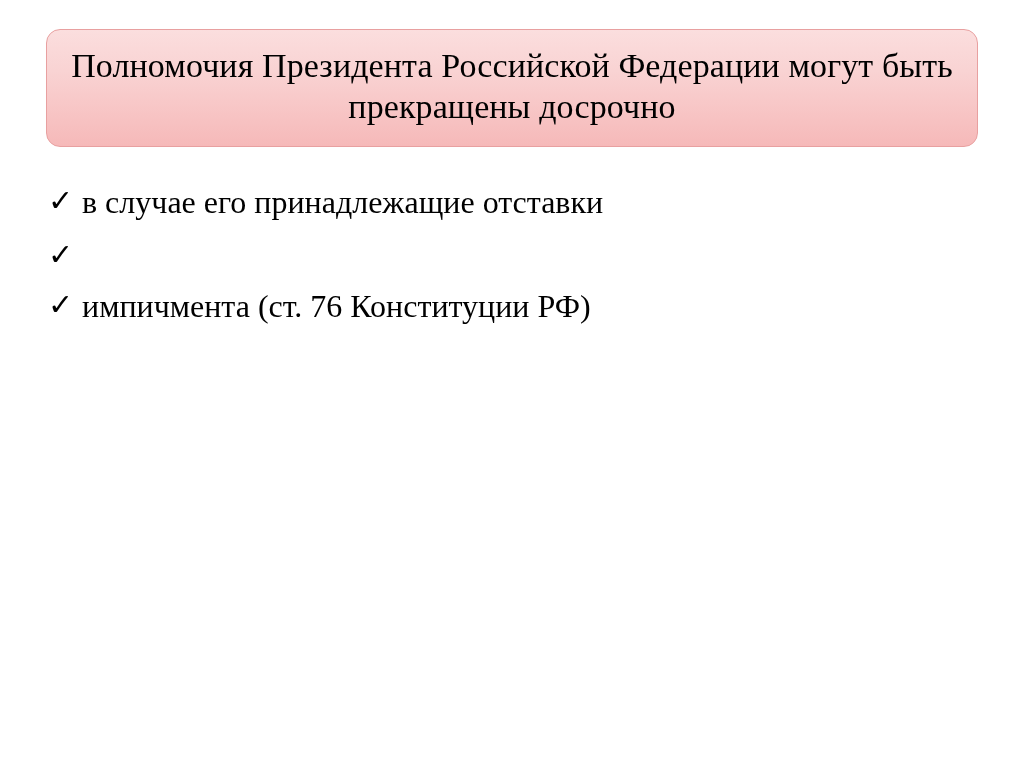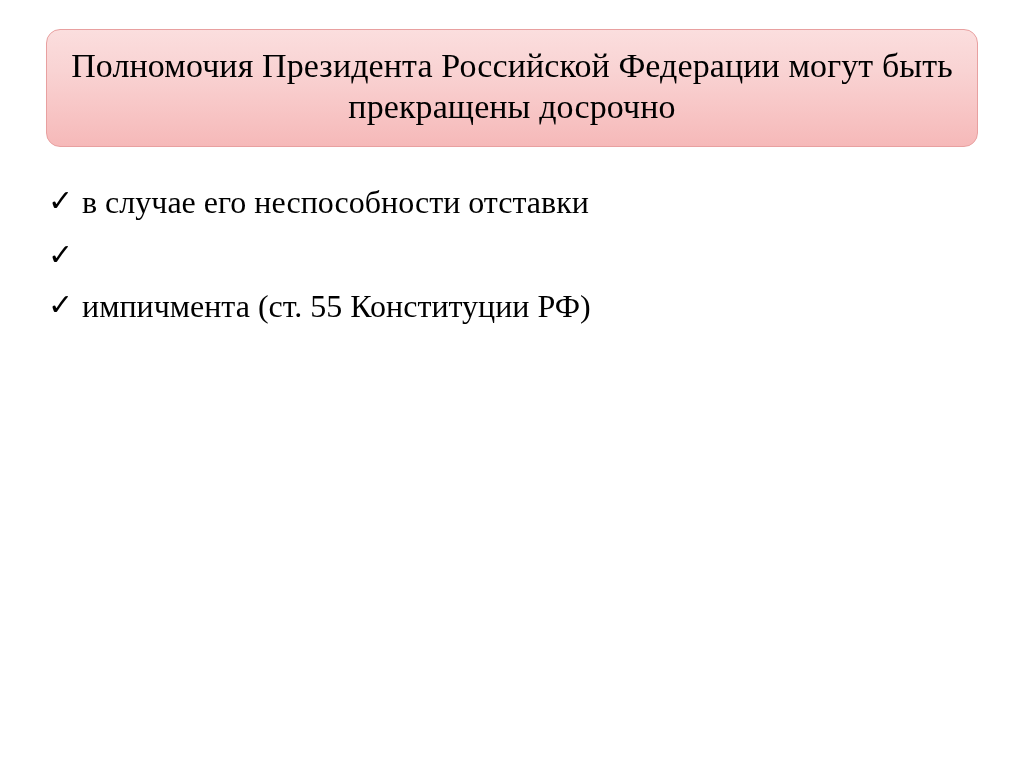--- a/index.html
+++ b/index.html
@@ -87,27 +87,27 @@
 <div class="slide">
 
   <div class="title-box">
     <div class="title-text">Полномочия Президента Российской Федерации могут быть прекращены досрочно</div>
   </div>
 
   <div class="bullets">
 
     <div class="bullet b1">
       <span class="check">✓</span>
-      <span class="bullet-text">в случае его неспособности отставки</span>
+      <span class="bullet-text">в случае его принадлежащие отставки</span>
     </div>
 
     <div class="bullet b2">
       <span class="check">✓</span>
     </div>
 
     <div class="bullet b3">
       <span class="check">✓</span>
-      <span class="bullet-text">импичмента (ст. 55 Конституции РФ)</span>
+      <span class="bullet-text">импичмента (ст. 76 Конституции РФ)</span>
     </div>
 
   </div>
 
 </div>
 
 </body></html>

